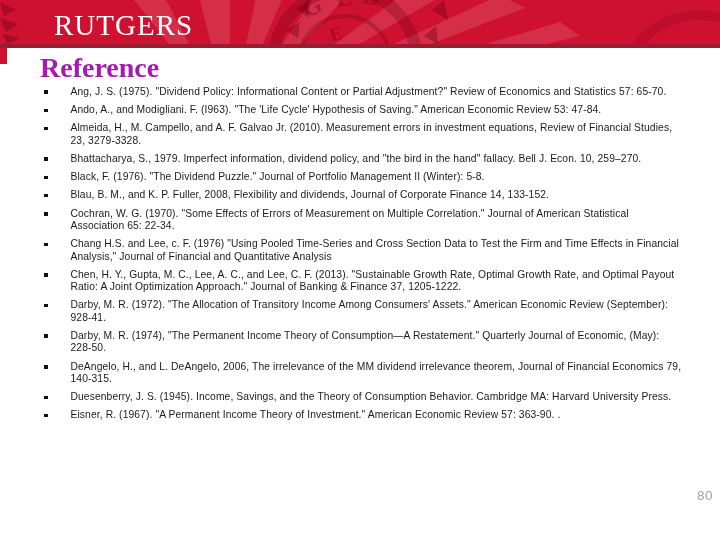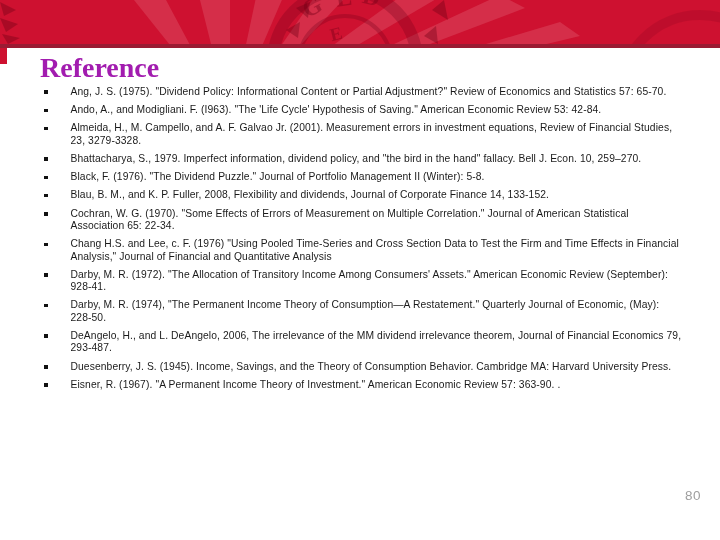--- a/index.html
+++ b/index.html
@@ -46,21 +46,21 @@
   .bullet{
     flex:0 0 auto;width:3.5px;height:3.5px;background:#111111;
     margin:4.4px 0 0 4px;
   }
   .ref-text{
     margin-left:23px;width:612px;
     font-size:10.3px;line-height:12.4px;color:#1a1a1a;
     letter-spacing:0.1px;
   }
   .page-number{
-    position:absolute;right:19px;top:488px;
+    position:absolute;right:7px;top:488px;
     font-size:13.5px;color:#9E9E9E;letter-spacing:0.5px;text-align:center;
   }
 </style>
 </head>
 <body>
 
 <div class="banner">
   <svg width="720" height="44" viewBox="0 0 720 44">
 
     <g fill="rgba(255,225,225,0.14)">
@@ -89,41 +89,42 @@
     <g fill="rgba(110,0,22,0.38)">
       <polygon points="0,2 16,10 4,16"></polygon>
       <polygon points="0,18 18,24 6,32"></polygon>
       <polygon points="2,34 20,38 8,44"></polygon>
       <polygon points="286,30 300,22 298,38"></polygon>
       <polygon points="296,8 310,2 308,18"></polygon>
       <polygon points="424,36 436,26 438,44"></polygon>
       <polygon points="432,10 444,0 448,20"></polygon>
     </g>
   </svg>
+  <div class="wordmark">RUTGERS</div>
 </div>
 <div class="banner-dark-edge"></div>
 <div class="left-tab"></div>
 
 <h1 class="slide-title">Reference</h1>
 
 <ul class="ref-list">
 
     <li class="ref-item">
       <span class="bullet"></span>
       <span class="ref-text">Ang, J. S. (1975). "Dividend Policy: Informational Content or Partial Adjustment?" Review of Economics and Statistics 57: 65-70.</span>
     </li>
 
     <li class="ref-item">
       <span class="bullet"></span>
-      <span class="ref-text">Ando, A., and Modigliani. F. (I963). "The 'Life Cycle' Hypothesis of Saving." American Economic Review 53: 42-84.</span>
+      <span class="ref-text">Ando, A., and Modigliani. F. (I963). "The 'Life Cycle' Hypothesis of Saving." American Economic Review 53: 47-84.</span>
     </li>
 
     <li class="ref-item">
       <span class="bullet"></span>
-      <span class="ref-text">Almeida, H., M. Campello, and A. F. Galvao Jr. (2001). Measurement errors in investment equations, Review of Financial Studies, 23, 3279-3328.</span>
+      <span class="ref-text">Almeida, H., M. Campello, and A. F. Galvao Jr. (2010). Measurement errors in investment equations, Review of Financial Studies, 23, 3279-3328.</span>
     </li>
 
     <li class="ref-item">
       <span class="bullet"></span>
       <span class="ref-text">Bhattacharya, S., 1979. Imperfect information, dividend policy, and "the bird in the hand" fallacy. Bell J. Econ. 10, 259–270.</span>
     </li>
 
     <li class="ref-item">
       <span class="bullet"></span>
       <span class="ref-text">Black, F. (1976). "The Dividend Puzzle." Journal of Portfolio Management II (Winter): 5-8.</span>
@@ -137,34 +138,38 @@
     <li class="ref-item">
       <span class="bullet"></span>
       <span class="ref-text">Cochran, W. G. (1970). "Some Effects of Errors of Measurement on Multiple Correlation." Journal of American Statistical Association 65: 22-34.</span>
     </li>
 
     <li class="ref-item">
       <span class="bullet"></span>
       <span class="ref-text">Chang H.S. and Lee, c. F. (1976) "Using Pooled Time-Series and Cross Section Data to Test the Firm and Time Effects in Financial Analysis," Journal of Financial and Quantitative Analysis</span>
     </li>
 
+    <li class="ref-item">
+      <span class="bullet"></span>
+      <span class="ref-text">Chen, H. Y., Gupta, M. C., Lee, A. C., and Lee, C. F. (2013). "Sustainable Growth Rate, Optimal Growth Rate, and Optimal Payout Ratio: A Joint Optimization Approach." Journal of Banking &amp; Finance 37, 1205-1222.</span>
+    </li>
 
     <li class="ref-item">
       <span class="bullet"></span>
       <span class="ref-text">Darby, M. R. (1972). "The Allocation of Transitory Income Among Consumers' Assets." American Economic Review (September): 928-41.</span>
     </li>
 
     <li class="ref-item">
       <span class="bullet"></span>
       <span class="ref-text">Darby, M. R. (1974), "The Permanent Income Theory of Consumption—A Restatement." Quarterly Journal of Economic, (May): 228-50.</span>
     </li>
 
     <li class="ref-item">
       <span class="bullet"></span>
-      <span class="ref-text">DeAngelo, H., and L. DeAngelo, 2006, The irrelevance of the MM dividend irrelevance theorem, Journal of Financial Economics 79, 293-487.</span>
+      <span class="ref-text">DeAngelo, H., and L. DeAngelo, 2006, The irrelevance of the MM dividend irrelevance theorem, Journal of Financial Economics 79, 140-315.</span>
     </li>
 
 
     <li class="ref-item">
       <span class="bullet"></span>
       <span class="ref-text">Duesenberry, J. S. (1945). Income, Savings, and the Theory of Consumption Behavior. Cambridge MA: Harvard University Press.</span>
     </li>
 
 
     <li class="ref-item">

